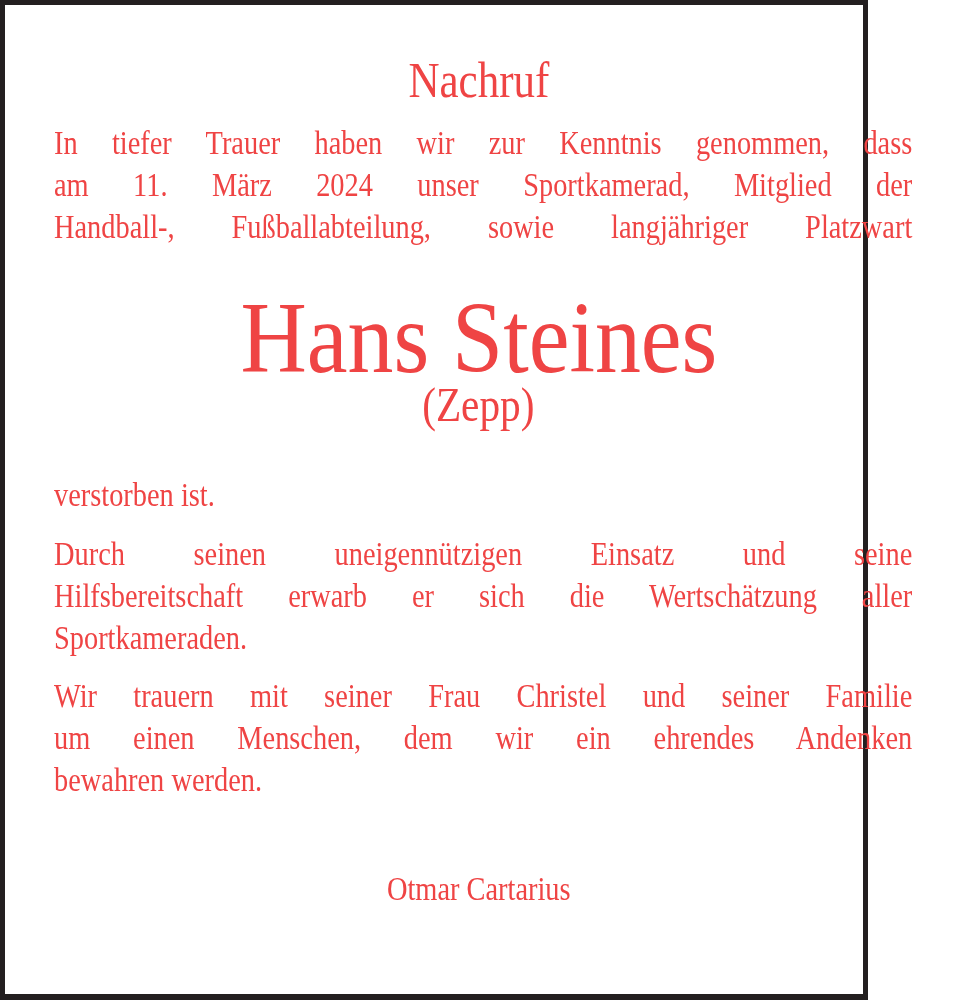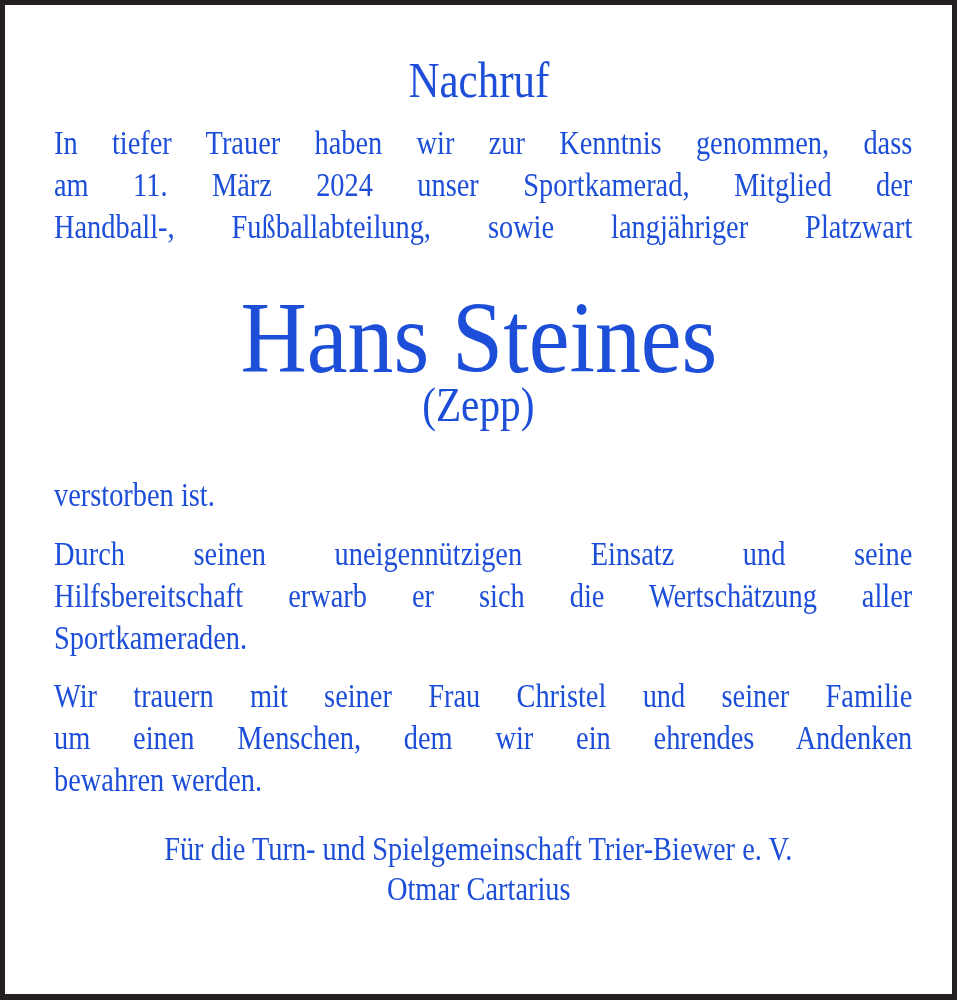--- a/index.html
+++ b/index.html
@@ -9,29 +9,29 @@
     }
     body {
       width: 957px;
       height: 1000px;
       overflow: hidden;
       position: relative;
     }
     .frame {
       position: absolute;
       left: 0; top: 0;
-      width: 957px;
+      width: 868px;
       height: 1000px;
       box-sizing: border-box;
       border-top: 5px solid #231f20;
       border-left: 5px solid #231f20;
       border-right: 5px solid #231f20;
       border-bottom: 6px solid #231f20;
       background: #ffffff;
-      color: #1d4ed8;
+      color: #ef4444;
       font-family: "Liberation Serif", "DejaVu Serif", serif;
     }
     .line {
       position: absolute;
       white-space: nowrap;
       line-height: 1;
     }
     .center {
       left: 0;
       width: 947px;
@@ -90,20 +90,17 @@
   <div class="line body" style="top:675px; left:49px; width:998px; transform:scaleX(0.86); transform-origin:left top; text-align:justify; text-align-last:justify;">
     <span>Wir trauern mit seiner Frau Christel und seiner Familie</span>
   </div>
   <div class="line body" style="top:717px; left:49px; width:998px; transform:scaleX(0.86); transform-origin:left top; text-align:justify; text-align-last:justify;">
     <span>um einen Menschen, dem wir ein ehrendes Andenken</span>
   </div>
   <div class="line body" style="top:759px; left:49px; transform:scaleX(0.86); transform-origin:left top;">
     <span>bewahren werden.</span>
   </div>
 
-  <div class="line center sig" style="top:828px;">
-    <span>Für die Turn- und Spielgemeinschaft Trier-Biewer e. V.</span>
-  </div>
   <div class="line center sig" style="top:868px;">
     <span>Otmar Cartarius</span>
   </div>
 
 </div>
 
 </body></html>

